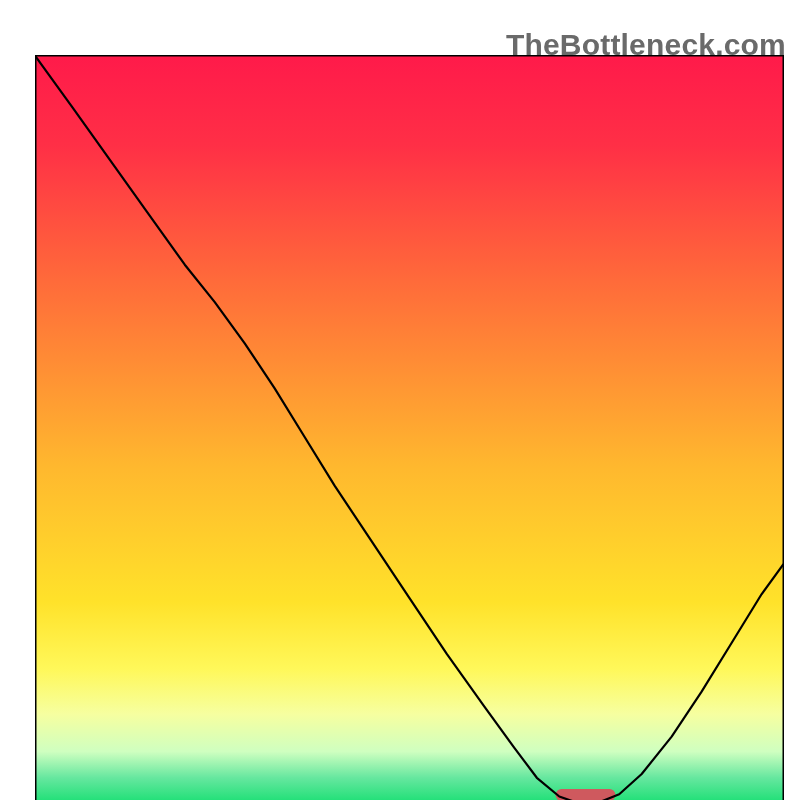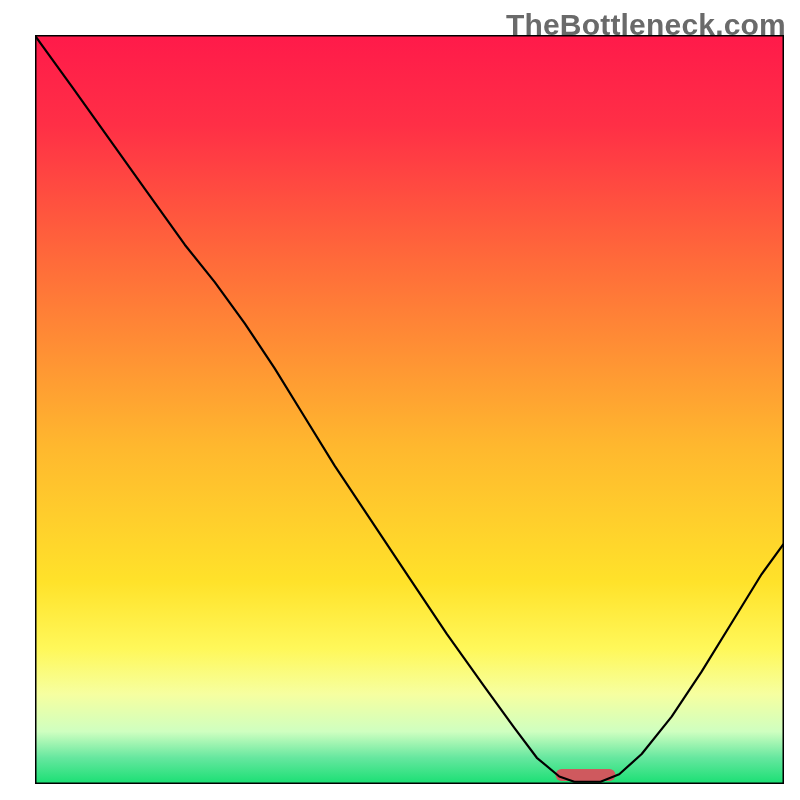--- a/index.html
+++ b/index.html
@@ -8,20 +8,21 @@
     width: 800px;
     height: 800px;
     background: #ffffff;
     font-family: Arial, Helvetica, sans-serif;
     overflow: hidden;
   }
   .container {
     width: 800px;
     height: 696px;
     position: relative;
+    margin-top: 20px;
   }
   .watermark {
     position: absolute;
     top: 8px;
     right: 14px;
     font-size: 30px;
     font-weight: 600;
     color: #6a6a6a;
     letter-spacing: 0.2px;
     user-select: none;

